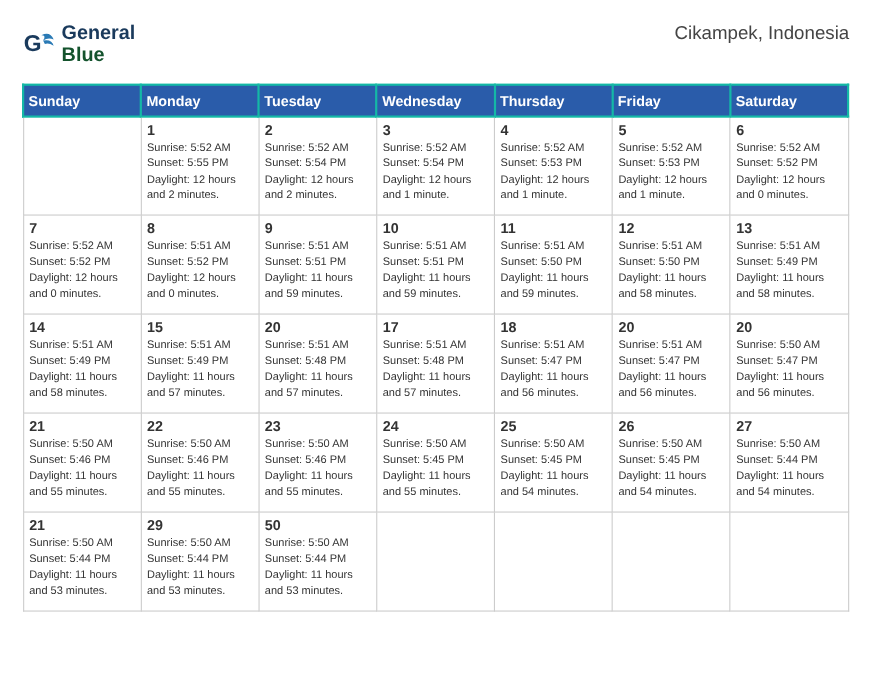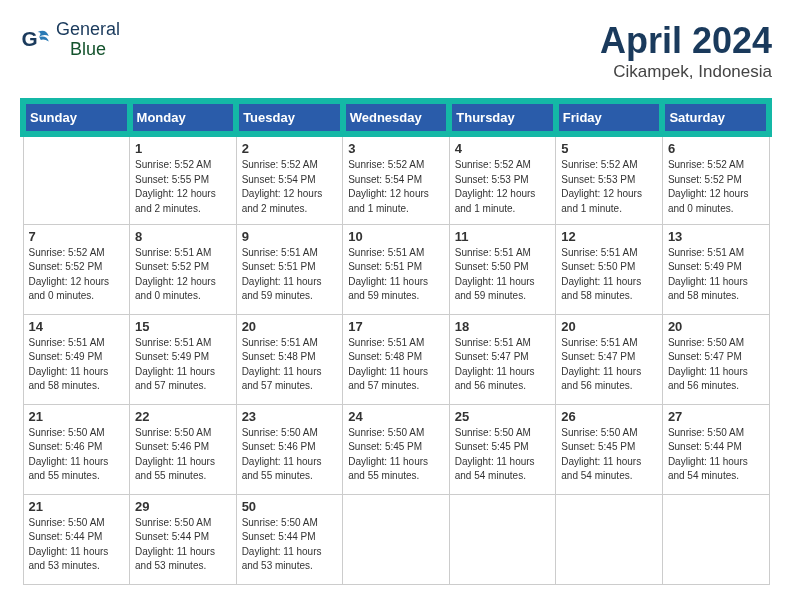--- a/index.html
+++ b/index.html
@@ -13,24 +13,23 @@
     .header {
       display: flex;
       justify-content: space-between;
       align-items: flex-start;
       margin-bottom: 16px;
     }
     .logo-text {
       display: flex;
       flex-direction: column;
       font-size: 18px;
-      font-weight: normal;
+      font-weight: bold;
       color: #1a3a5c;
       line-height: 1.1;
-      align-items: center;
     }
     .logo-text span:first-child { color: #1a3a5c; }
     .logo-icon {
       width: 32px;
       height: 32px;
       margin-right: 4px;
     }
     .title-section {
       text-align: right;
     }
@@ -48,21 +47,21 @@
       border-collapse: collapse;
       table-layout: fixed;
     }
     thead tr th {
       background-color: #2a5caa;
       color: #fff;
       font-size: 13px;
       font-weight: bold;
       padding: 6px 4px;
       text-align: left;
-      border: 6px solid #14b8a6;
+      border: 2px solid #14b8a6;
     }
     tbody tr td {
       border: 1px solid #ccc;
       vertical-align: top;
       padding: 4px 5px;
       font-size: 10.5px;
       color: #333;
       min-height: 80px;
       height: 90px;
     }
@@ -93,21 +92,20 @@
       <text x="2" y="28" font-size="26" fill="#1a3a5c" font-family="Arial" font-weight="bold">G</text>
       <path d="M22 10 Q32 5 36 15 Q30 12 24 16 Q28 10 22 10Z" fill="#2a7ab5"></path>
       <path d="M24 16 Q34 14 36 22 Q30 18 26 20Z" fill="#2a7ab5"></path>
     </svg>
     <div class="logo-text">
       <span class="logo-name-top">General</span>
       <span class="logo-name-bottom">Blue</span>
     </div>
   </div>
   <div class="title-section">
-    <div class="month-title">April 2024</div>
     <div class="location">Cikampek, Indonesia</div>
   </div>
 </div>
 
 <table>
   <thead>
     <tr>
     <th>Sunday</th>
         <th>Monday</th>
         <th>Tuesday</th>

